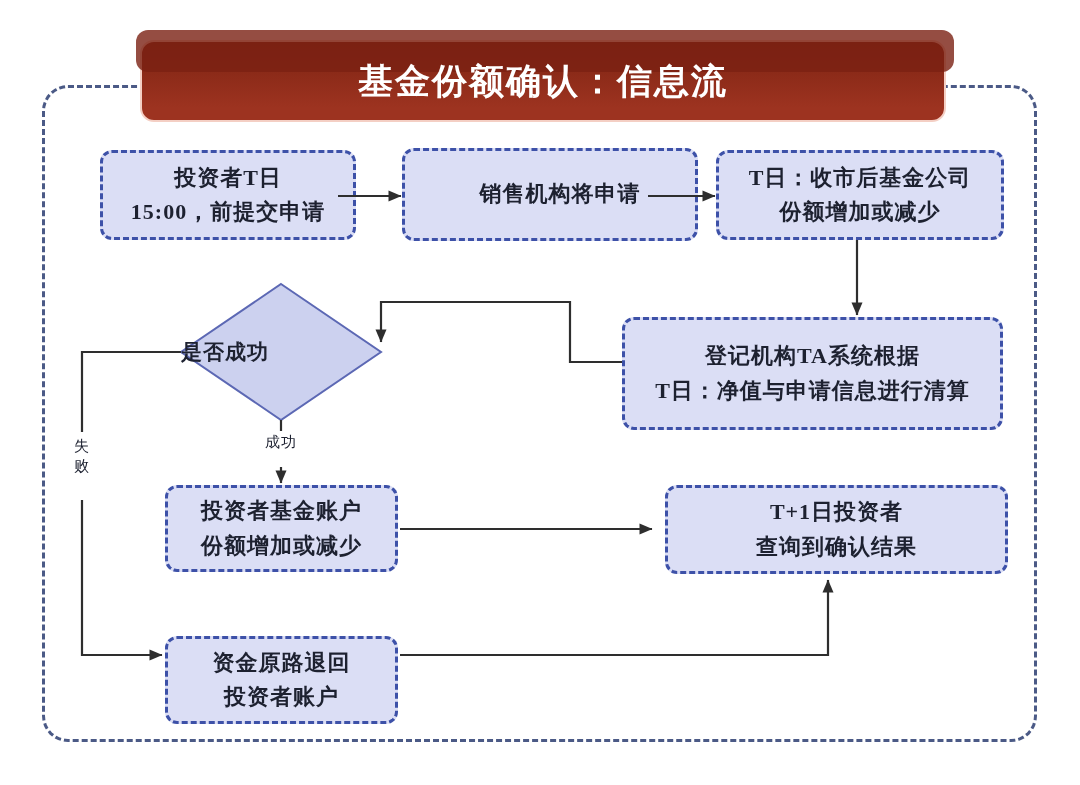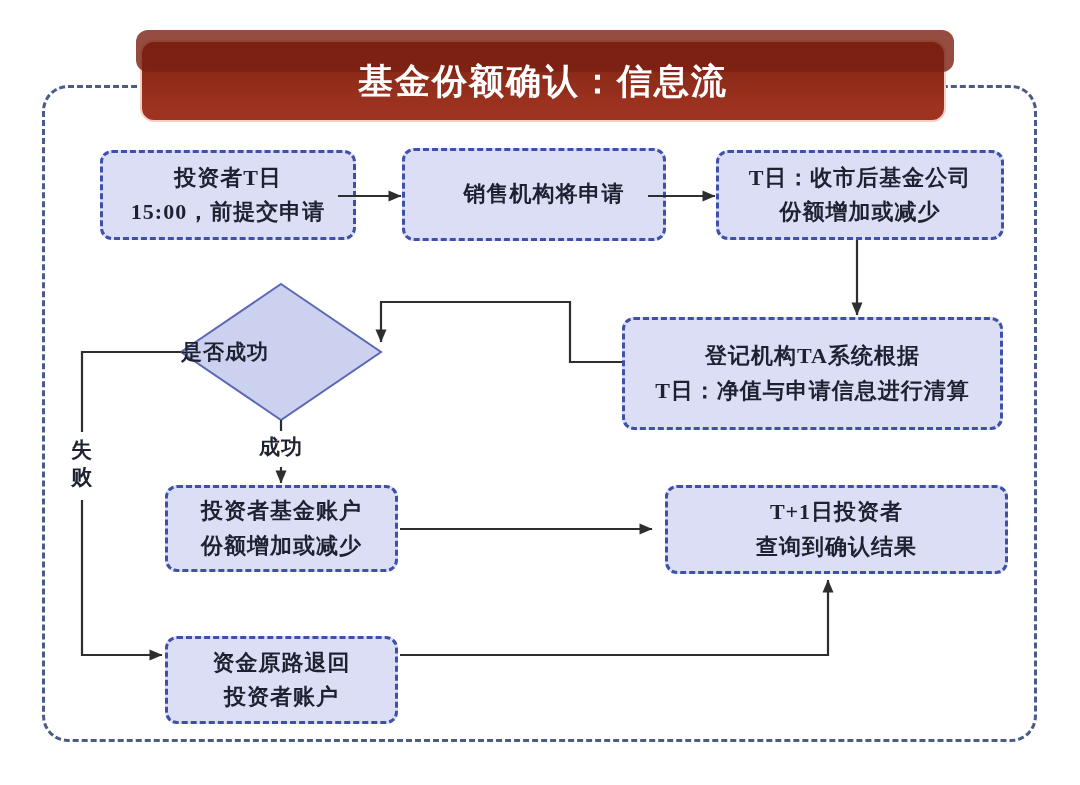--- a/index.html
+++ b/index.html
@@ -37,21 +37,21 @@
   }
   .edges{position:absolute;left:0;top:0;width:1080px;height:785px;z-index:3;pointer-events:none;}
   .edge{stroke:var(--arrow,#2e2e2e);stroke-width:2.2;fill:none;}
   .diamond{fill:var(--diamond-fill,#ccd1ef);stroke:var(--diamond-border,#5c68b4);stroke-width:2;}
   #ah path{fill:var(--arrow,#2e2e2e);}
   .diamond-label{
     position:absolute;left:181px;top:338px;width:200px;
     color:var(--ink,#1d2130);font-weight:bold;font-size:21px;letter-spacing:1px;z-index:5;
   }
   .edge-label{
-    position:absolute;color:var(--ink,#1d2130);font-weight:bold;font-size:21px;
+    position:absolute;color:var(--ink,#1d2130);font-weight:normal;font-size:15px;
     background:var(--bg,#fff);z-index:5;text-align:center;letter-spacing:1px;
   }
   .edge-label.success{left:246px;top:433px;width:70px;}
   .edge-label.fail{left:68px;top:437px;width:28px;line-height:1.3;word-break:break-all;}
 </style>
 </head>
 <body>
 
 <div class="stage">
 
@@ -80,21 +80,21 @@
     <path class="edge" d="M82,500 L82,655 L162,655" marker-end="url(#ah)"></path>
     <path class="edge" d="M400,529 L652,529" marker-end="url(#ah)"></path>
     <path class="edge" d="M400,655 L828,655 L828,580" marker-end="url(#ah)"></path>
   </svg>
 
   <div class="node" style="left:100px;top:150px;width:256px;height:90px;">
     <span>投资者T日</span>
     <span>15:00，前提交申请</span>
   </div>
 
-  <div class="node" style="left:402px;top:148px;width:264px;height:93px;padding-left:20px;">
+  <div class="node" style="left:402px;top:148px;width:296px;height:93px;padding-left:20px;">
     <span>销售机构将申请</span>
   </div>
 
   <div class="node" style="left:716px;top:150px;width:288px;height:90px;">
     <span>T日：收市后基金公司</span>
     <span>份额增加或减少</span>
   </div>
 
   <div class="node" style="left:622px;top:317px;width:381px;height:113px;">
     <span>登记机构TA系统根据</span>

